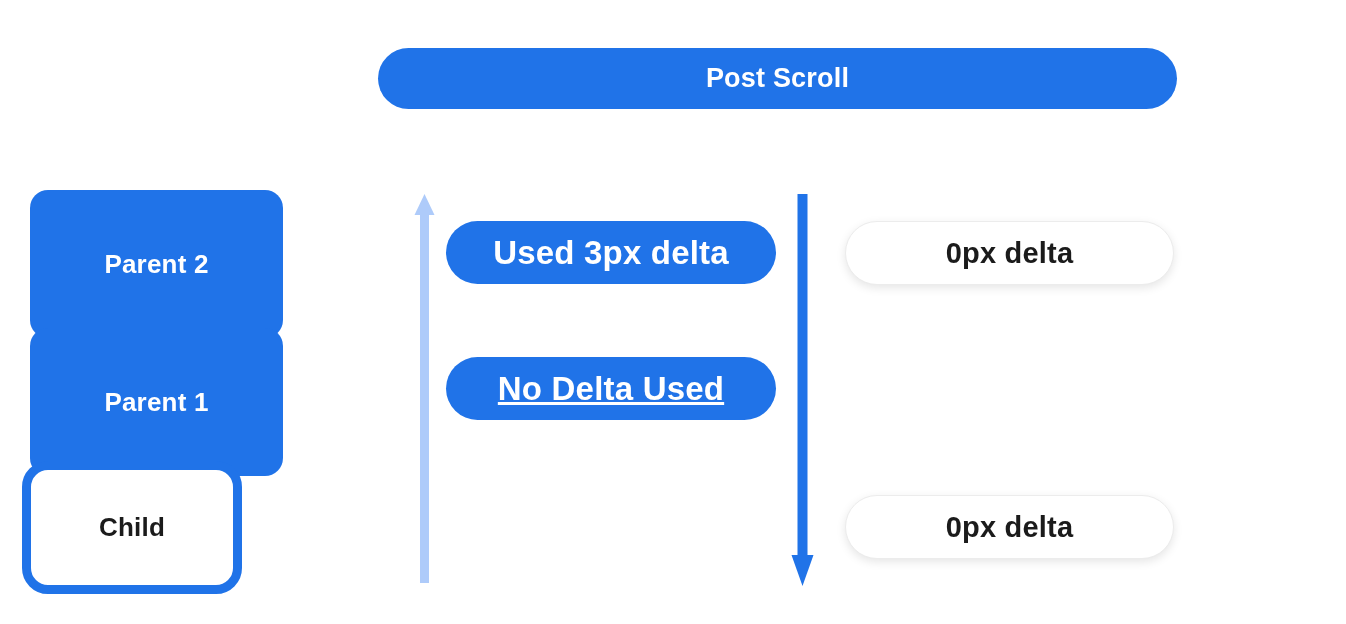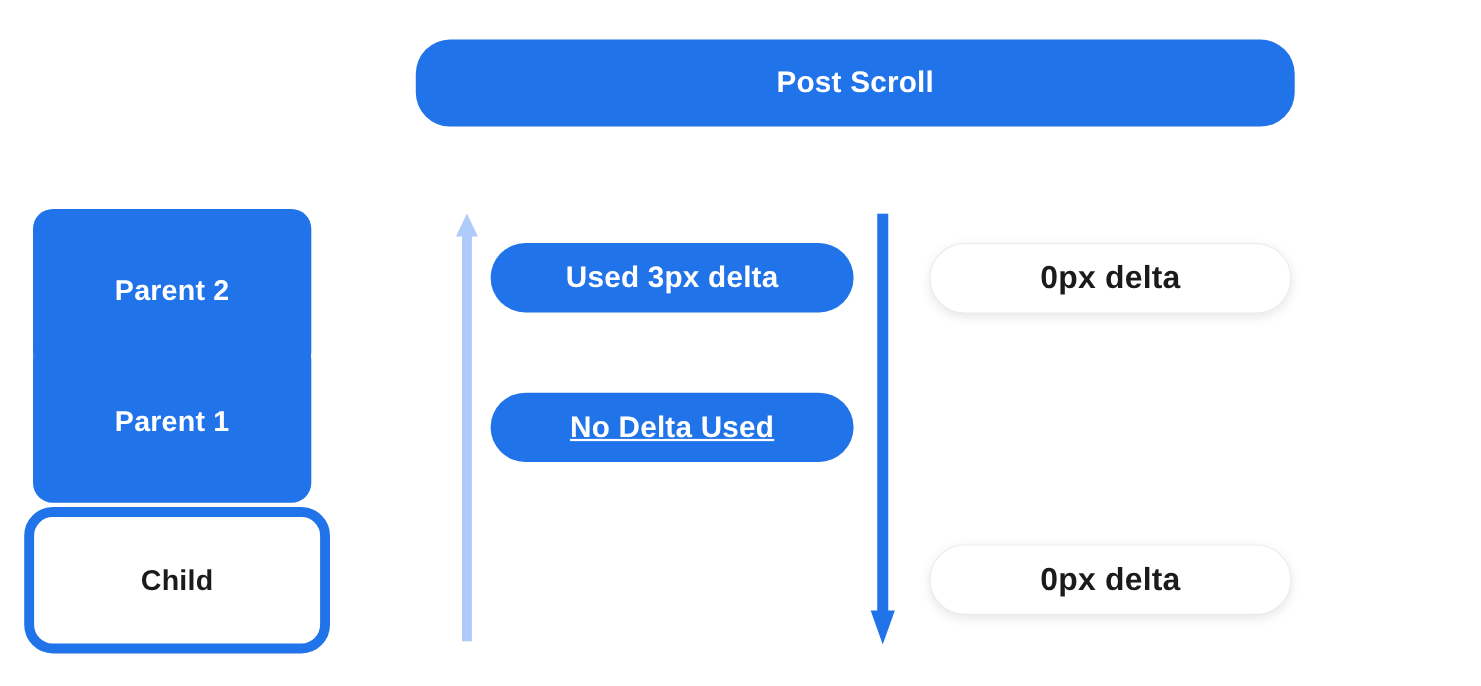--- a/index.html
+++ b/index.html
@@ -26,49 +26,49 @@
     background: var(--primary-blue, #2073e8);
     color: #ffffff;
   }
   .label {
     font-weight: 700;
     letter-spacing: 0.2px;
     white-space: nowrap;
   }
   
   .header-pill {
-    left: 378px; top: 36px;
-    width: 799px; height: 79px;
+    left: 378px; top: 48px;
+    width: 799px; height: 61px;
     border-radius: 31px;
     font-size: 27px;
   }
   
   .parent-box {
     left: 30px;
     width: 253px; height: 148px;
     border-radius: 18px;
     font-size: 26px;
   }
   .parent-2 { top: 190px; }
-  .parent-1 { top: 309px; }
+  .parent-1 { top: 328px; }
   .child-box {
     left: 22px; top: 461px;
-    width: 278px; height: 133px;
+    width: 220px; height: 133px;
     background: #ffffff;
     border: 9px solid var(--primary-blue, #2073e8);
     border-radius: 26px;
     color: var(--dark-text, #1b1b1b);
     font-size: 26px;
   }
   
   .event-pill {
     left: 446px;
     width: 330px; height: 63px;
     border-radius: 32px;
-    font-size: 27px;
+    font-size: 33px;
   }
   .event-1 { top: 221px; }
   .event-2 { top: 357px; text-decoration: underline; }
   
   .result-pill {
     left: 845px;
     width: 329px; height: 64px;
     border-radius: 32px;
     background: #ffffff;
     border: 1px solid var(--pill-border, #ececec);

